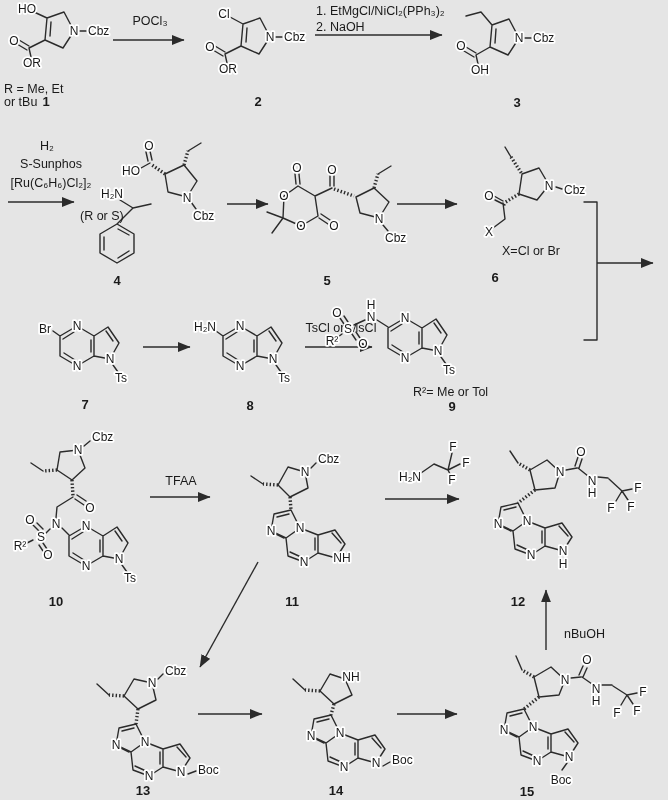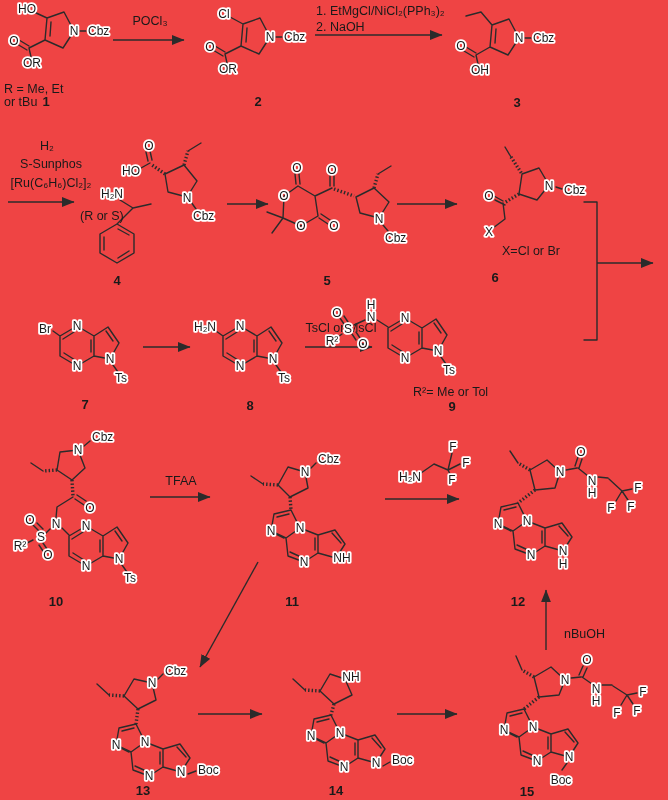--- a/index.html
+++ b/index.html
@@ -1,16 +1,16 @@
 <!DOCTYPE html>
 <html><head>
 <meta charset="utf-8">
 <style>
   html,body{margin:0;padding:0;background:#fff;}
-  #page{width:668px;height:800px;background:#ef4444;position:relative;overflow:hidden;}
+  #page{width:668px;height:800px;background:#e5e5e5;position:relative;overflow:hidden;}
   svg{display:block;}
   .bond{stroke:#2b2b2b;stroke-width:1.4;fill:none;stroke-linecap:round;stroke-linejoin:round;}
   .hash{stroke:#2b2b2b;stroke-width:3.4;fill:none;stroke-dasharray:1.4 2.1;stroke-linecap:butt;}
   .arrow{stroke:#2b2b2b;stroke-width:1.4;fill:none;}
   .atom{font:12px "Liberation Sans","DejaVu Sans",sans-serif;fill:#1a1a1a;text-anchor:middle;dominant-baseline:central;stroke:#fff;stroke-width:3.6px;paint-order:stroke;stroke-linejoin:round;}
   .start{text-anchor:start;}
   .rg{font:12.5px "Liberation Sans","DejaVu Sans",sans-serif;fill:#1a1a1a;text-anchor:middle;dominant-baseline:central;}
   .note{font:12.5px "Liberation Sans","DejaVu Sans",sans-serif;fill:#1a1a1a;text-anchor:start;dominant-baseline:central;}
   .num{font:bold 13px "Liberation Sans","DejaVu Sans",sans-serif;fill:#1a1a1a;text-anchor:middle;dominant-baseline:central;}
 </style>

